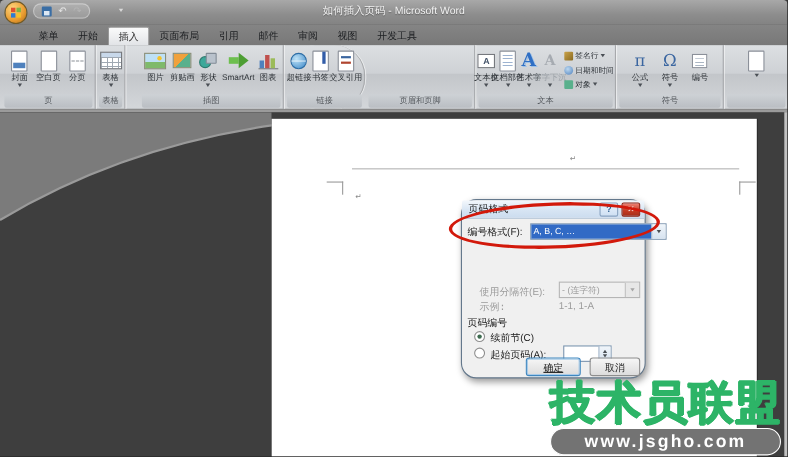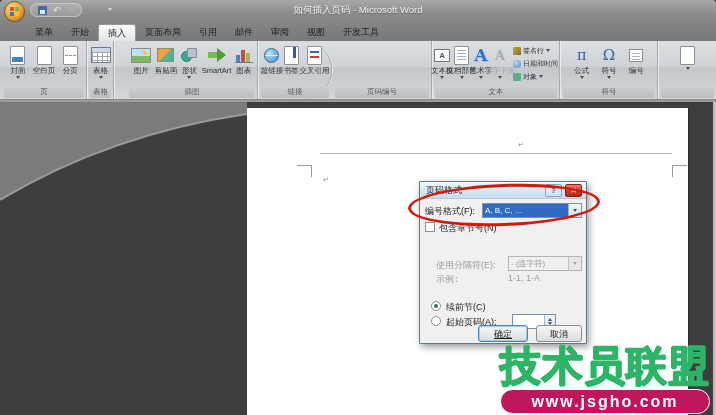--- a/index.html
+++ b/index.html
@@ -113,21 +113,21 @@
   .scrollsliver{position:absolute;right:0;top:0;width:3px;height:315px;background:#c2c2c2;}
   .page{position:absolute;left:247px;top:6px;width:441px;height:309px;background:#fff;box-shadow:1px 0 0 #2c2c2c;}
   .hline{position:absolute;left:73px;top:45px;width:352px;height:1px;background:#b3b3b3;}
   .cmark{position:absolute;width:15px;height:12px;}
   .cmark.l{left:50px;top:57px;border-top:1px solid #9a9a9a;border-right:1px solid #9a9a9a;}
   .cmark.r{left:425px;top:57px;border-top:1px solid #9a9a9a;border-left:1px solid #9a9a9a;}
   .pmark{position:absolute;font-size:7px;line-height:7px;color:#8a8a8a;}
 
   
   .dialog{position:absolute;left:419px;top:79px;width:168px;height:163px;background:#f0f0f0;
-    border:1px solid #64788c;border-radius:1px;box-shadow:2px 3px 7px rgba(0,0,0,.4);font-size:9px;color:#1b1b1b;}
+    border:1px solid #64788c;border-radius:14px;box-shadow:2px 3px 7px rgba(0,0,0,.4);font-size:9px;color:#1b1b1b;}
   .dtitle{position:absolute;left:0;top:0;right:0;height:17px;border-radius:2px 2px 0 0;
     background:linear-gradient(#f4f8fc,#d6e4f3 60%,#cbdcef);border-bottom:1px solid #b9c8d9;
     line-height:17px;padding-left:6px;font-size:9px;color:#1e1e1e;}
   .dbtn{position:absolute;top:2px;width:17px;height:13px;border-radius:2px;font-size:8px;line-height:12px;
     text-align:center;font-weight:bold;}
   .dbtn.help{right:24px;background:linear-gradient(#eaf2fb,#cfe0f3);border:1px solid #89a3c1;color:#2b5d8e;}
   .dbtn.close{right:4px;background:linear-gradient(#ef8173,#c33a23 60%,#a92f1a);border:1px solid #8e2212;color:#fff;}
   .drow{position:absolute;left:0;width:100%;height:15px;}
   .dlabel{position:absolute;font-size:9px;white-space:nowrap;}
   .dlabel.dim{color:#9b9b9b;}
@@ -153,21 +153,21 @@
   .dfoot-btn.cancel{left:116px;top:143px;width:46px;border:1px solid #8e8e8e;}
 
   
   .red-ellipse{position:absolute;left:408px;top:82px;width:192px;height:42px;border-radius:50%;
     border:3.5px solid #d2190b;transform:rotate(-2deg);z-index:50;}
 
   
   .watermark{position:absolute;right:6px;bottom:1px;z-index:60;text-align:center;margin-left:20px;}
   .wm-title{font-size:41px;line-height:43px;font-weight:bold;color:#2db467;letter-spacing:1px;white-space:nowrap;
     text-shadow:1px 0 0 #2db467,-1px 0 0 #2db467,0 1px 0 #2db467,0 -1px 0 #2db467;}
-  .wm-pill{margin-top:1px;height:25px;border-radius:13px;background:#be185d;border:1px solid #fff;
+  .wm-pill{margin-top:1px;height:25px;border-radius:13px;background:#737373;border:1px solid #fff;
     display:flex;align-items:center;justify-content:center;color:#fff;font-weight:bold;font-size:16px;letter-spacing:2px;}
 </style>
 </head>
 <body>
 
 <div class="screen">
 
   <div class="titlebar">
     <div class="orb">
       <div class="orbgrid">
@@ -297,21 +297,21 @@
           <span class="icwrap">
               <span class="pgico xref"></span>
             </span>
           <span class="lbl">交叉引用</span>
         </div>
       </div>
       <div class="rg-label">链接</div>
     </div>
 
     <div class="rgroup" style="left:333px;width:99px;">
-      <div class="rg-label">页码编号</div>
+      <div class="rg-label">页眉和页脚</div>
     </div>
 
     <div class="rgroup" style="left:433px;width:127px;">
       <div class="rg-body">
         <div class="rbtn">
           <span class="icwrap">
               <span class="tboxico">A</span>
             </span>
           <span class="lbl">文本框</span>
           <span class="caret"></span>
@@ -411,49 +411,48 @@
       <span class="pmark" style="left:76px;top:68px;">↵</span>
     </div>
 
     <div class="dialog">
       <div class="dtitle">页码格式</div>
       <div class="dbtn help">?</div>
       <div class="dbtn close">✕</div>
 
       <div class="drow" style="top:21px;">
         <span class="dlabel" style="left:5px;top:2px;">编号格式(F):</span>
-        <div class="combo" style="left:62px;top:0;width:100px;">
+        <div class="combo" style="left:62px;top:0;width:124px;">
           <span class="val sel">A, B, C, …</span>
           <span class="drop">
               <span class="caret"></span>
             </span>
         </div>
       </div>
 
-      <div class="drow" style="top:39px;">
-        <span class="chk" style="left:5px;top:1px;"></span>
-        <span class="dlabel" style="left:19px;top:1px;">包含章节号(N)</span>
-      </div>
 
 
       <div class="drow" style="top:74px;">
         <span class="dlabel dim" style="left:16px;top:3px;">使用分隔符(E):</span>
         <div class="combo disabled" style="left:88px;top:0;width:74px;">
           <span class="val">- (连字符)</span>
           <span class="drop">
               <span class="caret"></span>
             </span>
         </div>
       </div>
 
       <div class="drow" style="top:90px;">
         <span class="dlabel dim" style="left:16px;top:1px;font-family:Liberation Mono, monospace;">示例:</span>
         <span class="dlabel dim" style="left:88px;top:1px;">1-1, 1-A</span>
       </div>
 
+      <div class="drow" style="top:104px;">
+        <span class="dlabel" style="left:5px;top:1px;">页码编号</span>
+      </div>
 
       <div class="drow" style="top:118px;">
         <span class="radio on" style="left:11px;top:1px;"></span>
         <span class="dlabel" style="left:26px;top:1px;">续前节(C)</span>
       </div>
 
       <div class="drow" style="top:133px;">
         <span class="radio" style="left:11px;top:1px;"></span>
         <span class="dlabel" style="left:26px;top:1px;">起始页码(A):</span>
         <div class="spin" style="left:92px;top:-1px;">

